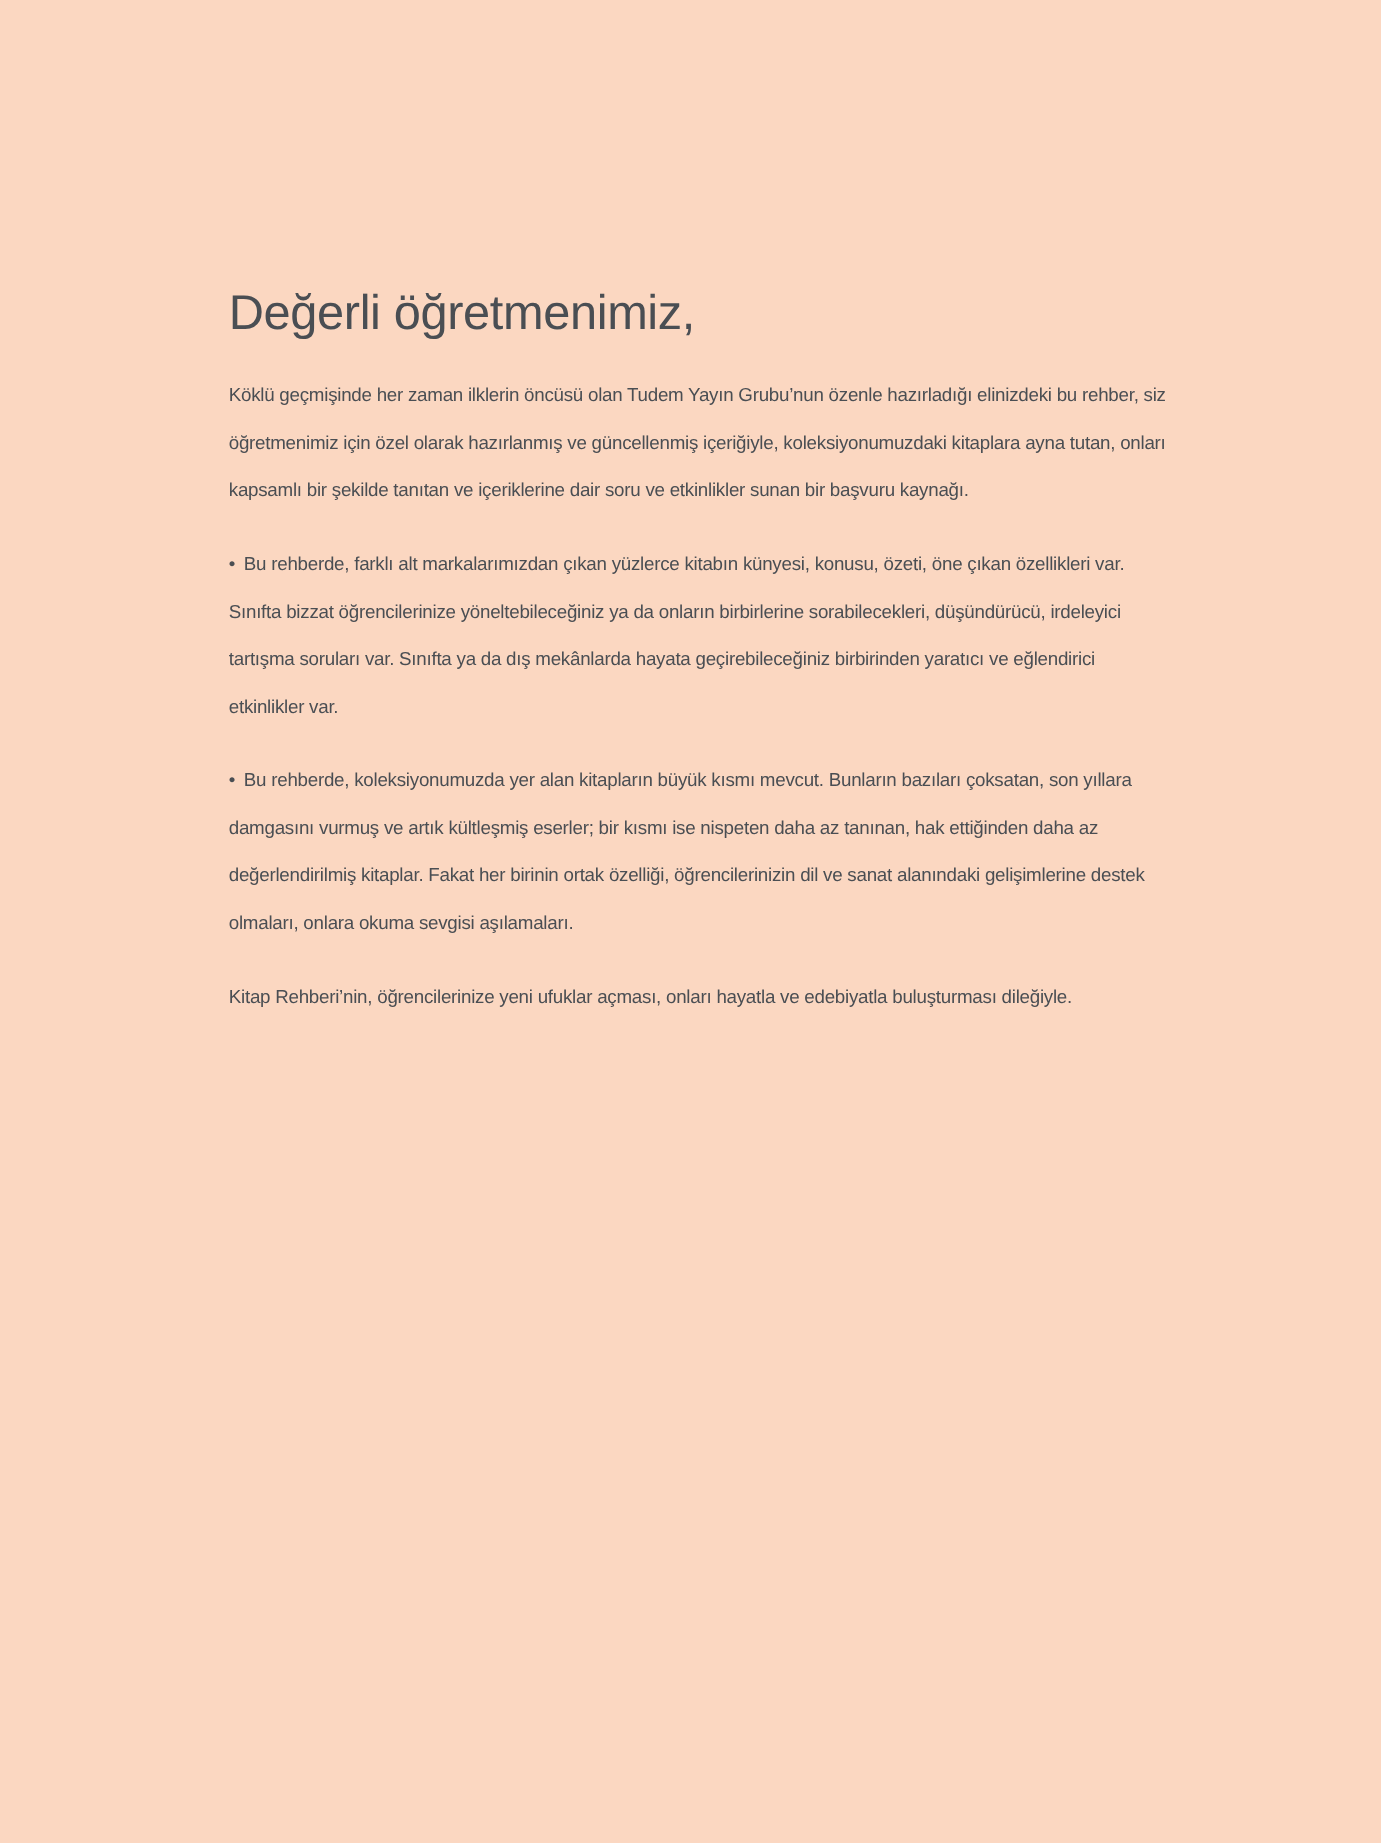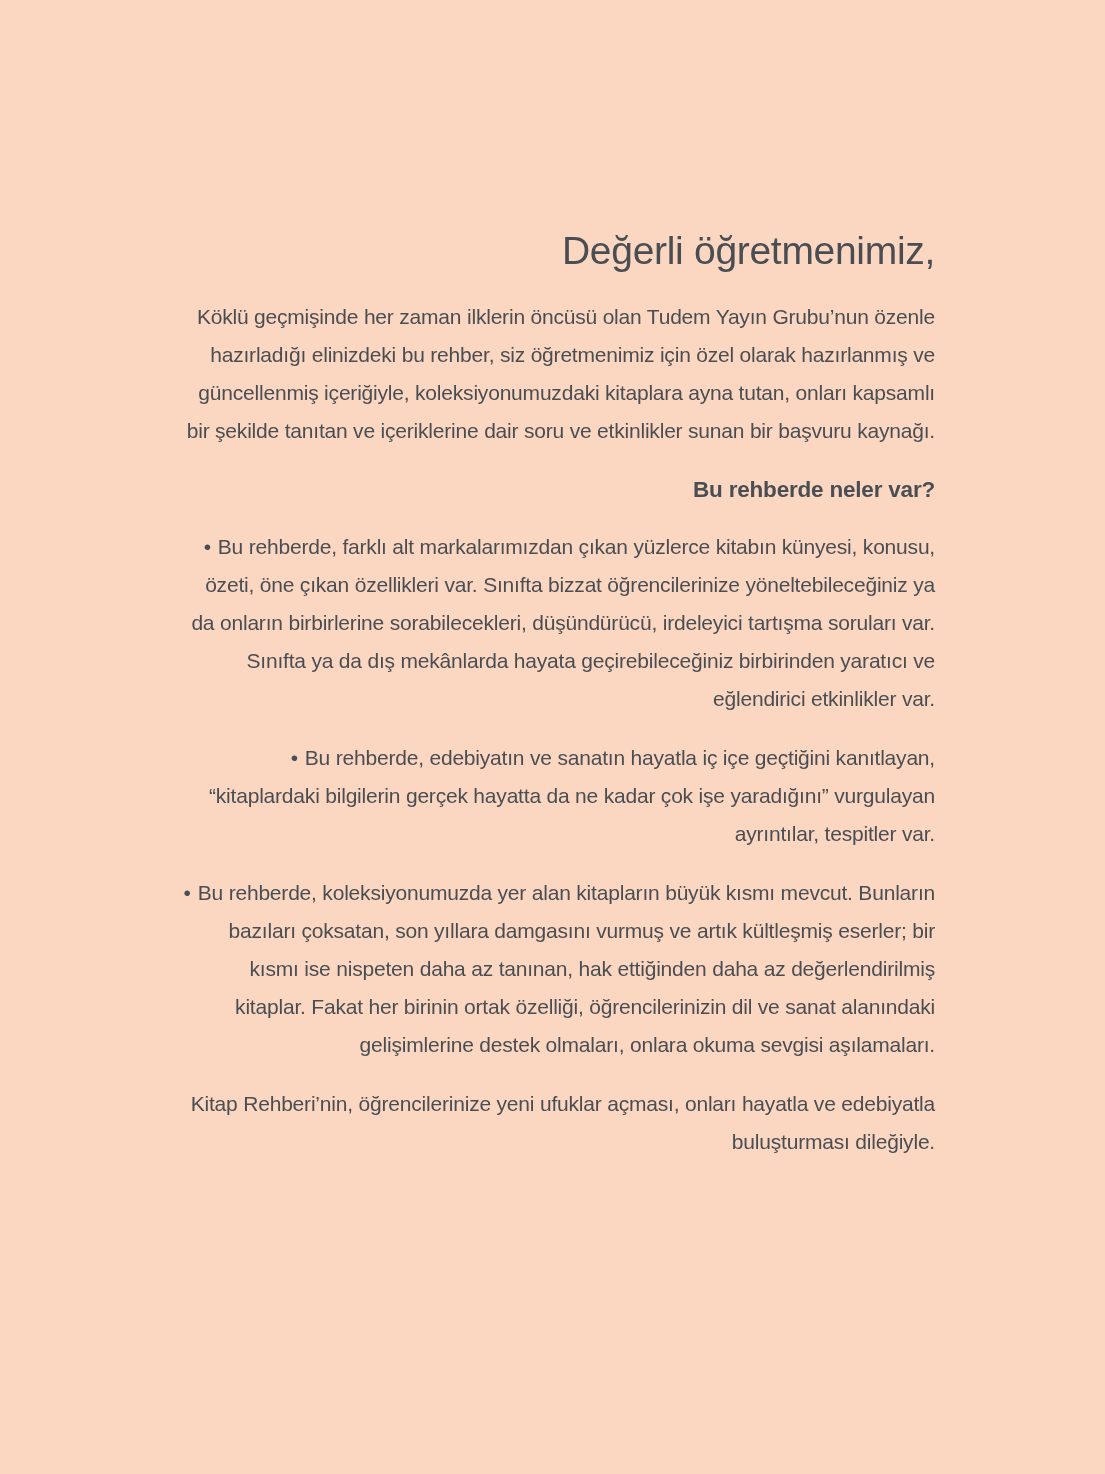--- a/index.html
+++ b/index.html
@@ -1,19 +1,19 @@
 <!DOCTYPE html>
 <html lang="tr" style="--bg: #fbd7c1; --text: #4a4e53;"><head>
 <meta charset="utf-8">
 <style>
   :root {
     --bg: #fbd7c1;
     --text: #4a4e53;
   }
-  * { margin: 0; padding: 0; box-sizing: border-box; text-align: right; }
+  * { margin: 0; padding: 0; box-sizing: border-box; }
   html, body {
     width: 1105px;
     height: 1474px;
   }
   body {
     background: var(--bg);
     color: var(--text);
     font-family: "Liberation Sans", "DejaVu Sans", sans-serif;
     font-stretch: semi-condensed;
     overflow: hidden;
@@ -25,21 +25,21 @@
     width: 752px;
   }
   .page-title {
     font-size: 39px;
     font-weight: 400;
     letter-spacing: -0.3px;
     line-height: 1.18;
     margin-bottom: 24px;
   }
   .body-text {
-    font-size: 21px;
+    font-size: 15px;
     letter-spacing: -0.2px;
     line-height: 38px;
   }
   .paragraph {
     margin-bottom: 21px;
   }
   .section-heading {
     font-size: 22.5px;
     font-weight: 700;
     letter-spacing: -0.2px;
@@ -55,23 +55,21 @@
 </style>
 </head>
 <body>
 
 <main class="page">
 
   <h1 class="page-title">Değerli öğretmenimiz,</h1>
 
   <p class="body-text paragraph">Köklü geçmişinde her zaman ilklerin öncüsü olan Tudem Yayın Grubu’nun özenle hazırladığı elinizdeki bu rehber, siz öğretmenimiz için özel olarak hazırlanmış ve güncellenmiş içeriğiyle, koleksiyonumuzdaki kitaplara ayna tutan, onları kapsamlı bir şekilde tanıtan ve içeriklerine dair soru ve etkinlikler sunan bir başvuru kaynağı.</p>
 
-  <h2 class="section-heading">Bu rehberde neler var?</h2>
 
   <p class="body-text paragraph bullet-paragraph"><span class="bullet-glyph">•</span><span>Bu rehberde, farklı alt markalarımızdan çıkan yüzlerce kitabın künyesi, konusu, özeti, öne çıkan özellikleri var. Sınıfta bizzat öğrencilerinize yöneltebileceğiniz ya da onların birbirlerine sorabilecekleri, düşündürücü, irdeleyici tartışma soruları var. Sınıfta ya da dış mekânlarda hayata geçirebileceğiniz birbirinden yaratıcı ve eğlendirici etkinlikler var.</span></p>
 
-  <p class="body-text paragraph bullet-paragraph"><span class="bullet-glyph">•</span><span>Bu rehberde, edebiyatın ve sanatın hayatla iç içe geçtiğini kanıtlayan, “kitaplardaki bilgilerin gerçek hayatta da ne kadar çok işe yaradığını” vurgulayan ayrıntılar, tespitler var.</span></p>
 
   <p class="body-text paragraph bullet-paragraph"><span class="bullet-glyph">•</span><span>Bu rehberde, koleksiyonumuzda yer alan kitapların büyük kısmı mevcut. Bunların bazıları çoksatan, son yıllara damgasını vurmuş ve artık kültleşmiş eserler; bir kısmı ise nispeten daha az tanınan, hak ettiğinden daha az değerlendirilmiş kitaplar. Fakat her birinin ortak özelliği, öğrencilerinizin dil ve sanat alanındaki gelişimlerine destek olmaları, onlara okuma sevgisi aşılamaları.</span></p>
 
   <p class="body-text paragraph closing-paragraph">Kitap Rehberi’nin, öğrencilerinize yeni ufuklar açması, onları hayatla ve edebiyatla buluşturması dileğiyle.</p>
 
 </main>
 
 </body></html>

